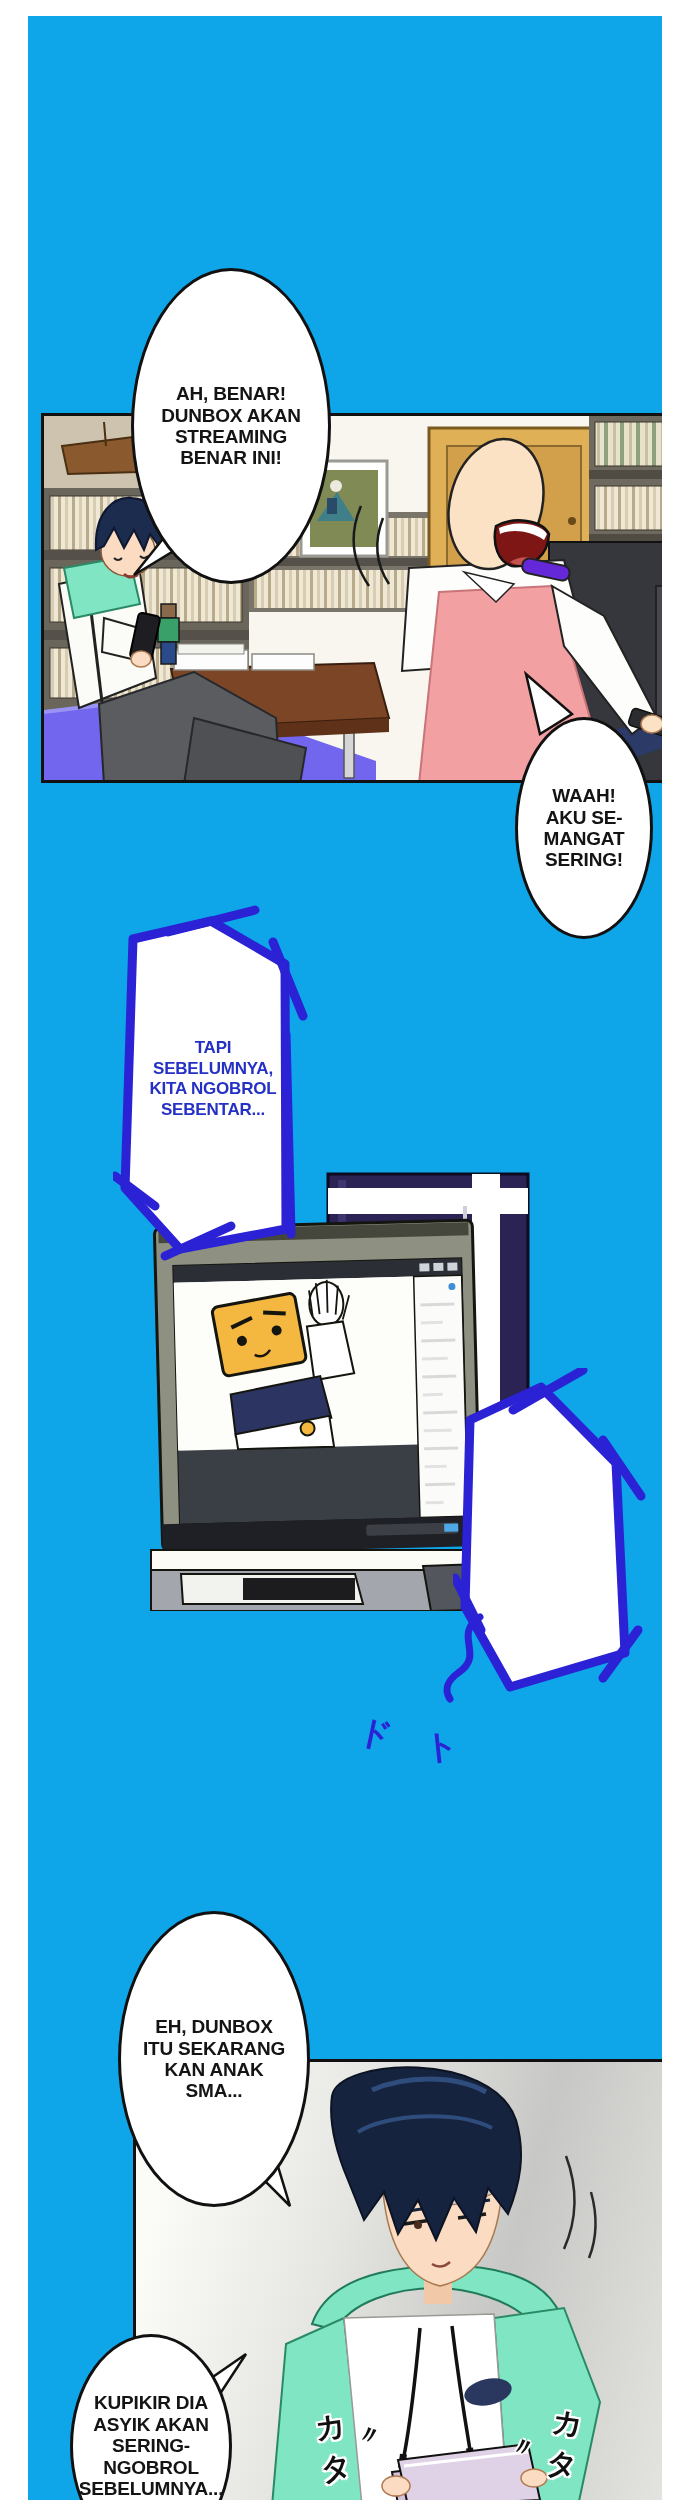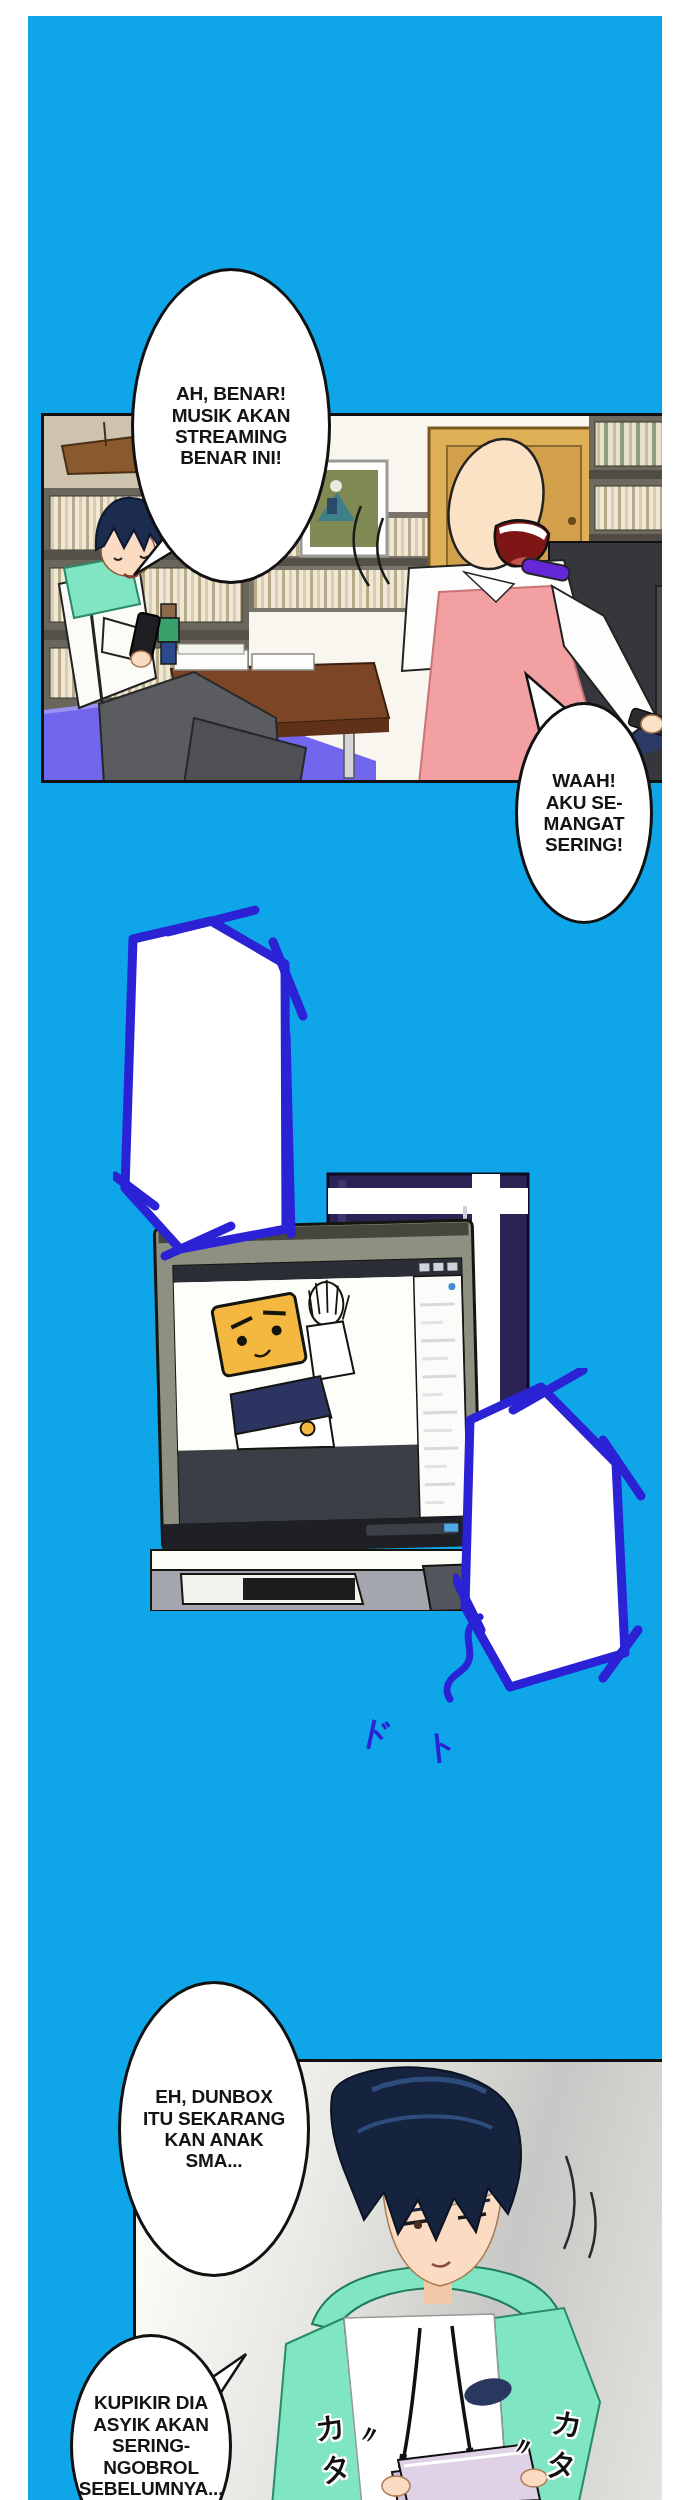--- a/index.html
+++ b/index.html
@@ -172,48 +172,54 @@
       </g>
     </svg>
   </div>
 
   <svg class="tail" style="left:100px;top:505px;" width="70" height="62">
     <polygon points="46,4 6,54 62,20" fill="#fff" stroke="#111" stroke-width="2.5"></polygon>
   </svg>
   <div class="bubble" style="left:103px;top:252px;width:200px;height:316px;">
     <div class="lines">
       <span>AH, BENAR!</span>
-      <span>MUSIK AKAN</span>
+      <span>DUNBOX AKAN</span>
       <span>STREAMING</span>
       <span>BENAR INI!</span>
     </div>
   </div>
 
   <svg class="tail" style="left:488px;top:652px;" width="64" height="70">
     <polygon points="10,6 24,66 56,46" fill="#fff" stroke="#111" stroke-width="2.5"></polygon>
   </svg>
-  <div class="bubble" style="left:487px;top:686px;width:138px;height:222px;">
+  <div class="bubble" style="left:487px;top:701px;width:138px;height:222px;">
     <div class="lines">
       <span>WAAH!</span>
       <span>AKU SE-</span>
       <span>MANGAT</span>
       <span>SERING!</span>
     </div>
   </div>
 
   <svg class="marker" style="left:85px;top:888px;" width="195" height="360">
     <g stroke="#2a22d4" stroke-width="9" stroke-linecap="round" stroke-linejoin="round">
       <polygon points="98,17 172,60 173,325 67,345 12,284 20,35" fill="#ffffff"></polygon>
       <line x1="55" y1="28" x2="142" y2="6"></line>
       <line x1="160" y1="38" x2="190" y2="112"></line>
       <line x1="173" y1="130" x2="178" y2="330"></line>
       <line x1="2" y1="272" x2="42" y2="302"></line>
       <line x1="52" y1="352" x2="118" y2="322"></line>
     </g>
   </svg>
+  <div class="marker-text" style="left:100px;top:1022px;width:170px;">
+    <span style="display:block">TAPI</span>
+    <span style="display:block">SEBELUMNYA,</span>
+    <span style="display:block">KITA NGOBROL</span>
+    <span style="display:block">SEBENTAR...</span>
+  </div>
 
   <svg class="marker" style="left:95px;top:1150px;z-index:4;" width="480" height="445">
 
     <g>
       <rect x="205" y="8" width="200" height="292" fill="#2b2353" stroke="#0e0a20" stroke-width="3"></rect>
       <rect x="215" y="14" width="8" height="280" fill="#3d3470"></rect>
       <rect x="205" y="22" width="200" height="26" fill="#ffffff"></rect>
       <rect x="349" y="8" width="28" height="292" fill="#ffffff"></rect>
       <rect x="340" y="40" width="4" height="250" fill="#cfcfda"></rect>
     </g>
@@ -333,21 +339,21 @@
         </g>
         <ellipse cx="260" cy="424" rx="14" ry="10" fill="#fbdcc3" stroke="#b07a52" stroke-width="1.5"></ellipse>
         <ellipse cx="398" cy="416" rx="13" ry="9" fill="#fbdcc3" stroke="#b07a52" stroke-width="1.5"></ellipse>
       </g>
     </svg>
   </div>
 
   <svg class="tail" style="left:212px;top:2140px;" width="60" height="58">
     <polygon points="8,8 50,50 36,4" fill="#fff" stroke="#111" stroke-width="2.5"></polygon>
   </svg>
-  <div class="bubble" style="left:90px;top:1965px;width:192px;height:296px;align-items:center;">
+  <div class="bubble" style="left:90px;top:1895px;width:192px;height:296px;align-items:center;">
     <div class="lines">
       <span>EH, DUNBOX</span>
       <span>ITU SEKARANG</span>
       <span>KAN ANAK</span>
       <span>SMA...</span>
     </div>
   </div>
 
   <svg class="tail" style="left:160px;top:2332px;" width="66" height="56">
     <polygon points="6,42 58,6 28,52" fill="#fff" stroke="#111" stroke-width="2.5"></polygon>

